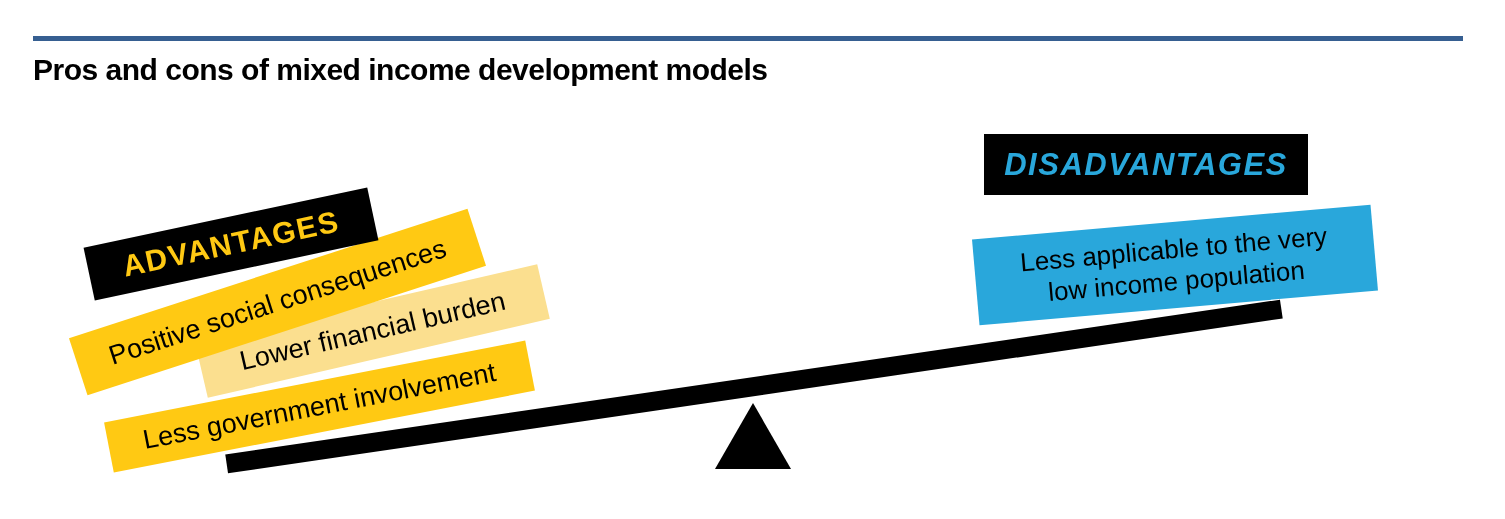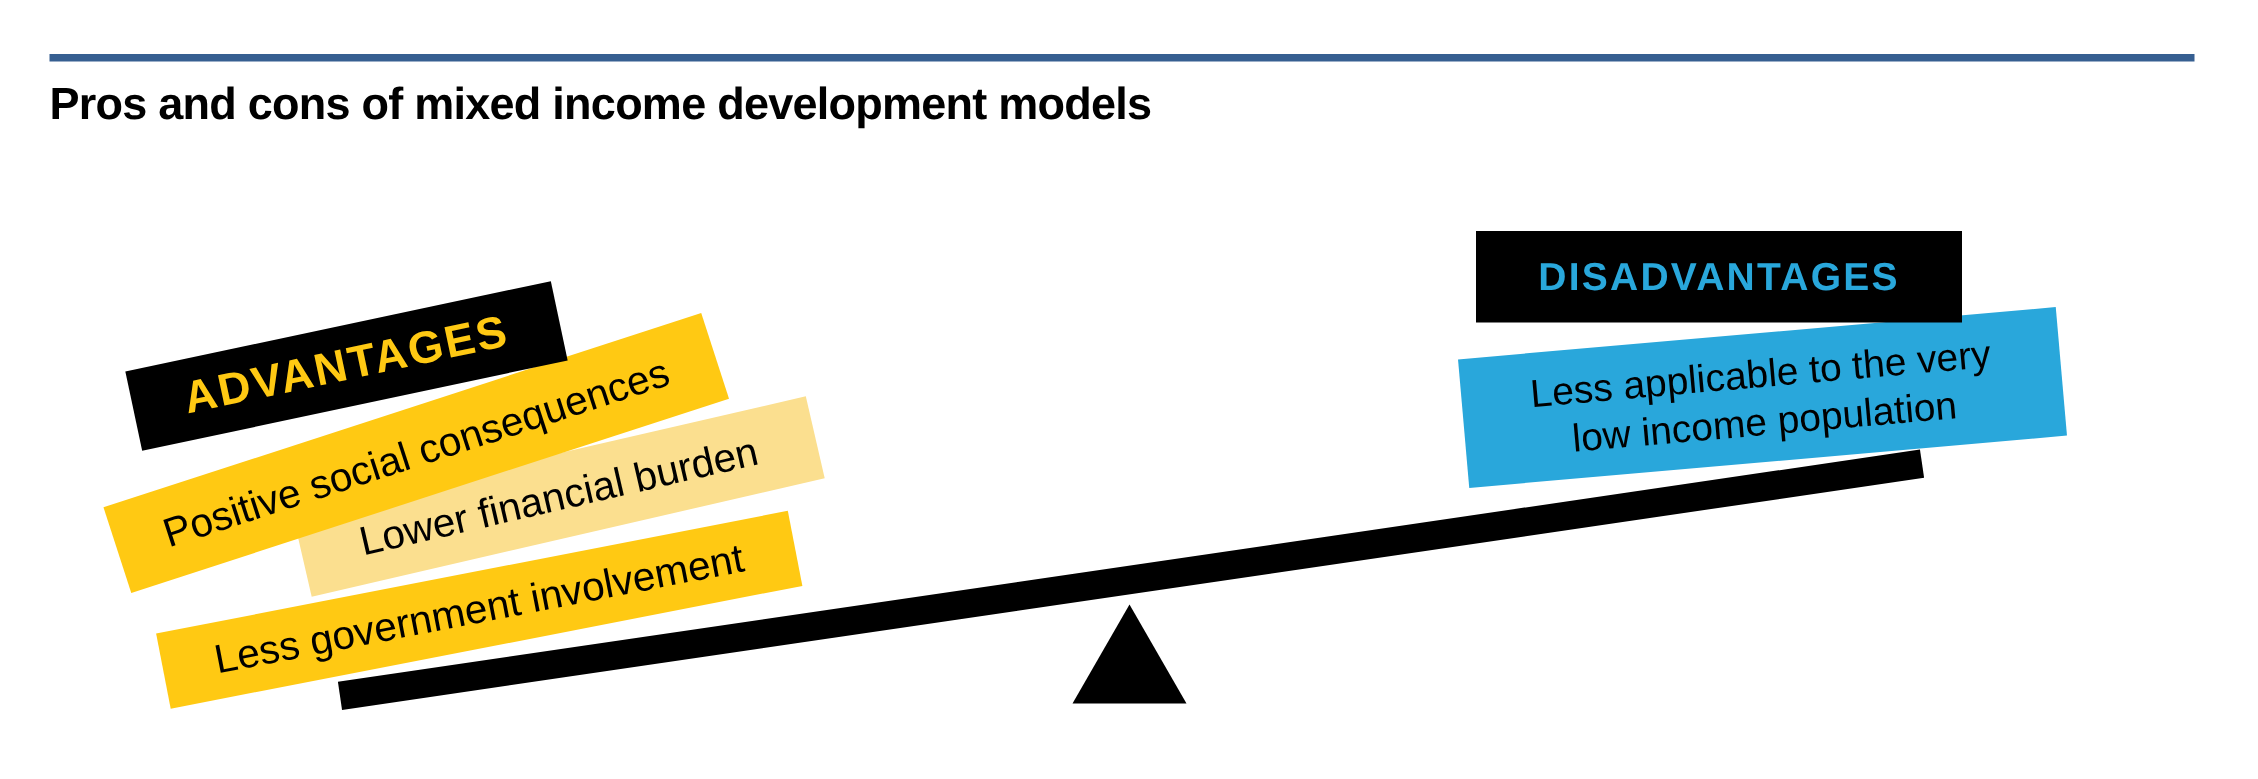--- a/index.html
+++ b/index.html
@@ -31,22 +31,22 @@
     text-align:center;white-space:nowrap;
   }
   .hdr{
     background:var(--ink);font-weight:bold;font-size:30px;letter-spacing:1.5px;
   }
   .advantages-header{
     left:86px;top:217px;width:290px;height:54px;
     transform:rotate(-12deg);color:var(--yellow);z-index:5;
   }
   .disadvantages-header{
-    left:984px;top:154px;width:324px;height:61px;
-    color:var(--blue);z-index:3;font-size:26px;
+    left:984px;top:134px;width:324px;height:61px;
+    color:var(--blue);z-index:3;font-size:31px;font-style:italic;
   }
   .item{font-size:27px;color:var(--ink);}
   .adv-positive{
     left:68px;top:272px;width:419px;height:60px;
     transform:rotate(-18deg);background:var(--yellow);z-index:3;
   }
   .adv-lower{
     left:197px;top:303px;width:351px;height:56px;
     transform:rotate(-13deg);background:var(--pale-yellow);z-index:2;
   }

